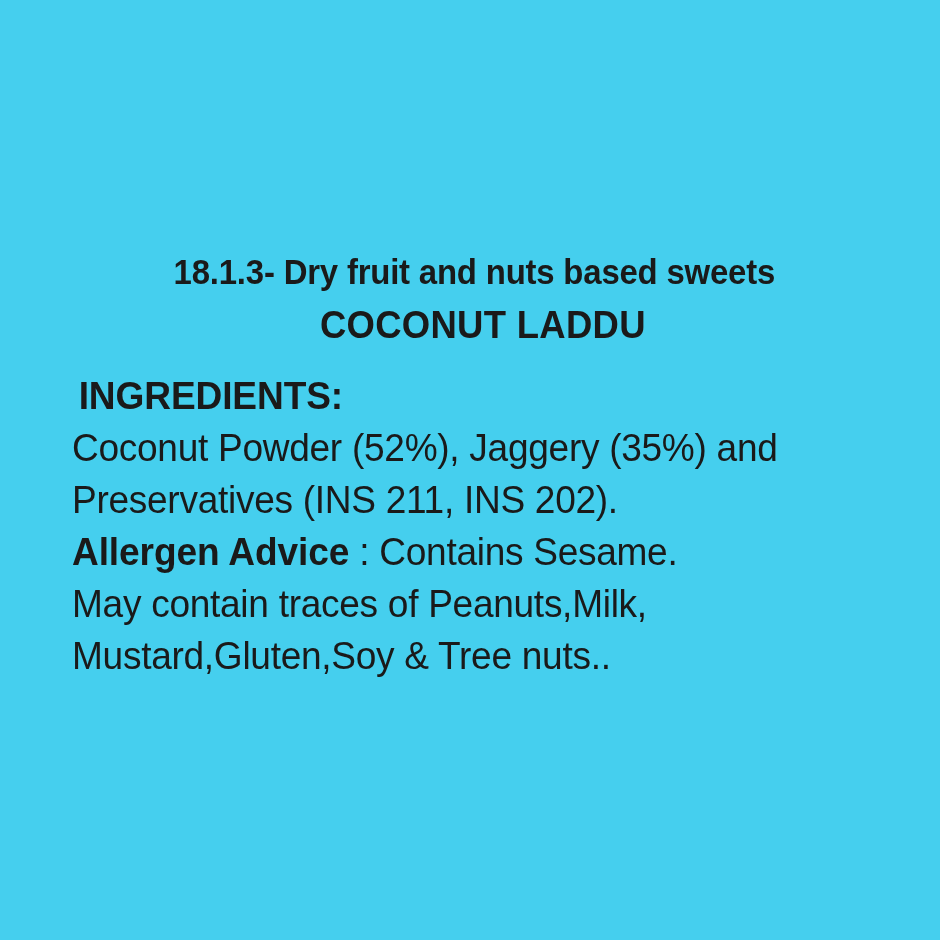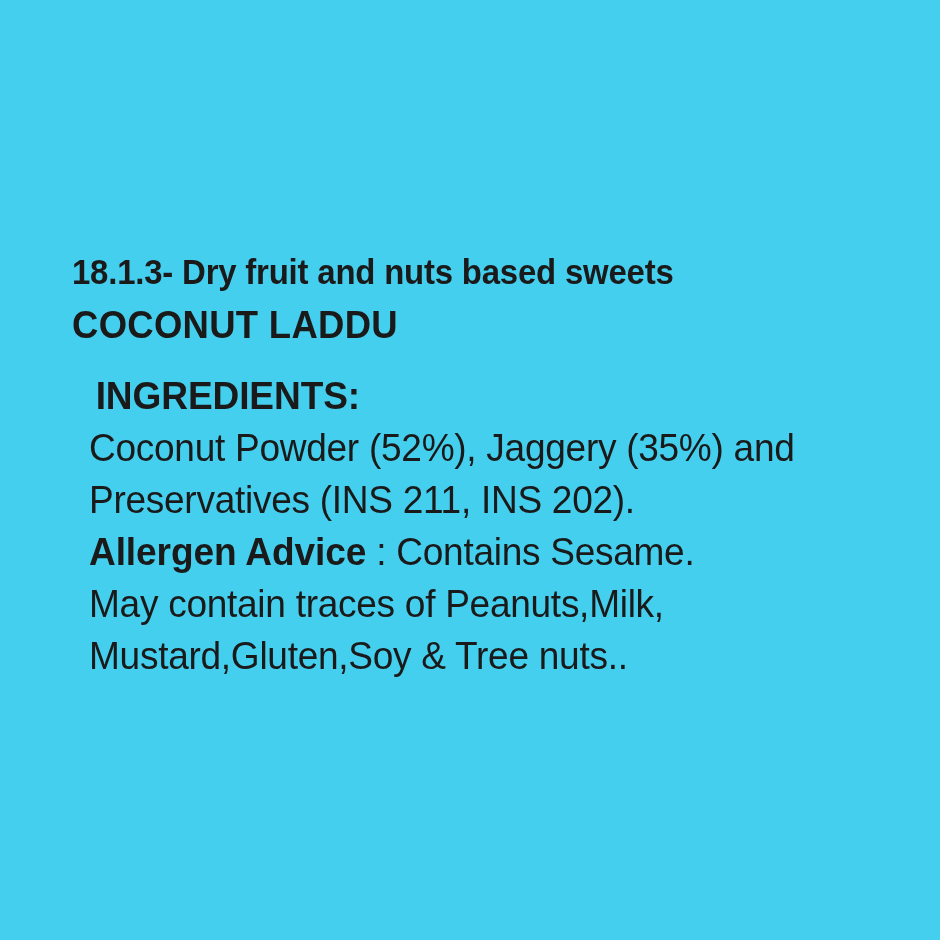--- a/index.html
+++ b/index.html
@@ -27,20 +27,21 @@
     position: absolute;
     left: 72px;
     top: 246px;
     width: 856px;
     color: #1A1A1A;
   }
 
   
   .title-group {
     margin: 0 0 18px 0;
+    text-align: center;
   }
 
   .category-line {
     font-family: "Liberation Sans Narrow", "Liberation Sans", sans-serif;
     font-weight: bold;
     font-size: 35px;
     line-height: 52px;
     letter-spacing: -0.2px;
     white-space: nowrap;
     transform: scaleX(0.94);
@@ -53,21 +54,21 @@
     font-size: 38px;
     line-height: 54px;
     letter-spacing: 0.3px;
     white-space: nowrap;
     transform: scaleX(0.96);
     transform-origin: left center;
   }
 
   
   .body-group {
-    margin: 17px;
+    margin: 0;
   }
 
   .body-line {
     font-family: "Liberation Sans Narrow", "Liberation Sans", sans-serif;
     font-size: 39px;
     line-height: 52px;
     letter-spacing: -0.3px;
     white-space: nowrap;
     transform: scaleX(0.95);
     transform-origin: left center;

